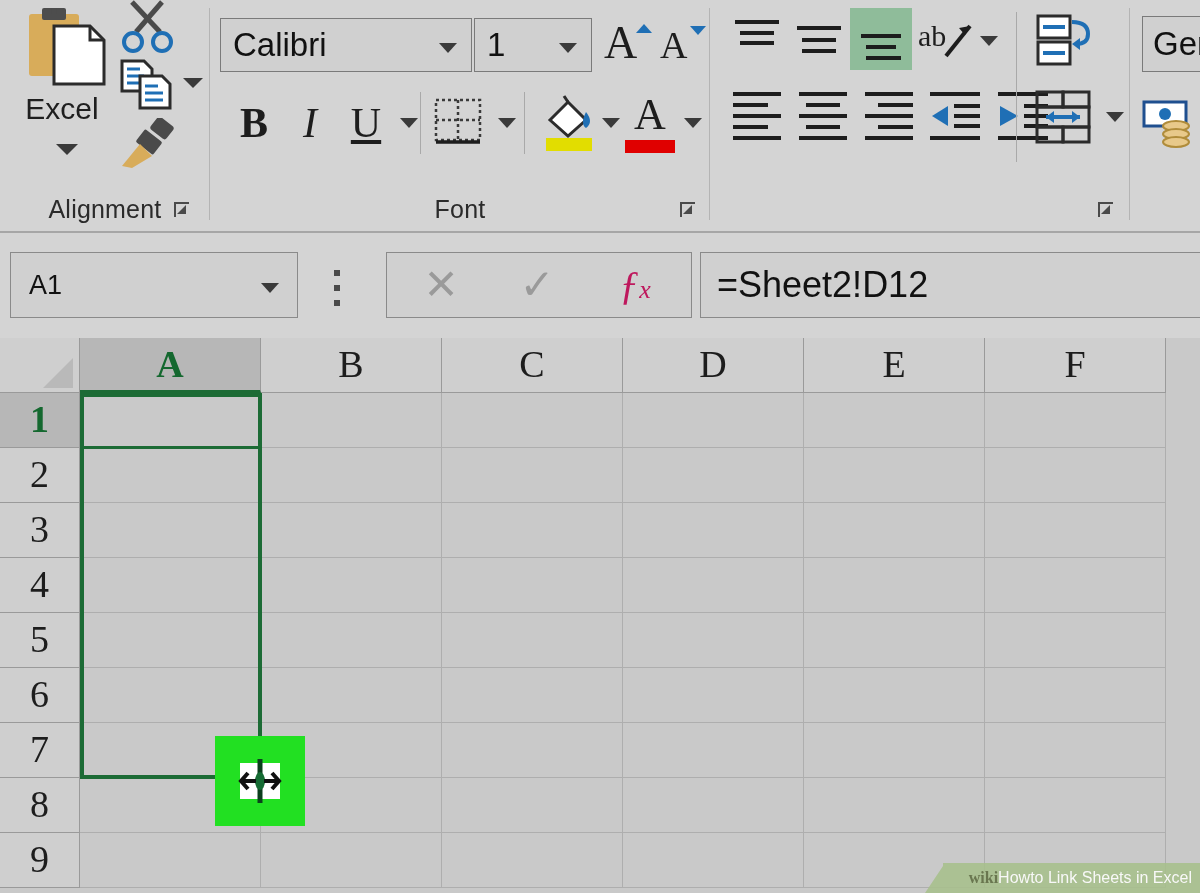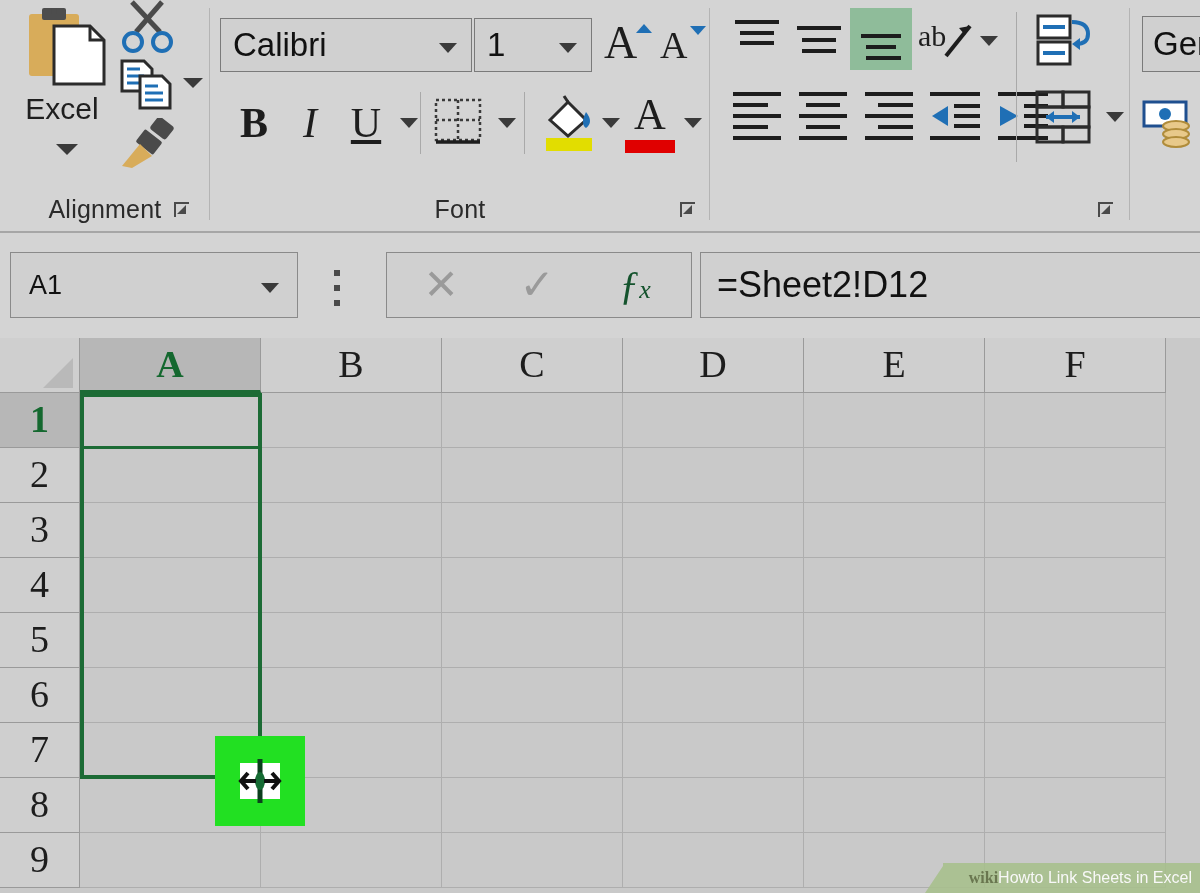--- a/index.html
+++ b/index.html
@@ -142,21 +142,21 @@
   .namebox-caret { position: absolute; right: 18px; top: 30px; }
   .dots { position: absolute; left: 334px; top: 270px; width: 8px; height: 46px; }
   .dots i { display: block; width: 6px; height: 6px; background: #4a4a4a; margin-bottom: 9px; }
   .fbtnbar {
     position: absolute; left: 386px; top: 18px; width: 306px; height: 66px;
     background: #d0d0d0; border: 1px solid #8a8a8a;
   }
   .fb-x, .fb-check, .fb-fx { position: absolute; top: 0; height: 64px; line-height: 64px; text-align: center; cursor: pointer; }
   .fb-x { left: 6px; width: 96px; font-size: 42px; color: #9a9a9a; }
   .fb-check { left: 102px; width: 96px; font-size: 42px; color: #9a9a9a; }
-  .fb-fx { left: 198px; width: 100px; font-size: 40px; color: #14532d; font-family: "Liberation Serif", serif; font-style: italic; }
+  .fb-fx { left: 198px; width: 100px; font-size: 40px; color: #be185d; font-family: "Liberation Serif", serif; font-style: italic; }
   .formula-input {
     position: absolute; left: 700px; top: 18px; width: 520px; height: 66px;
     background: #d0d0d0; border: 1px solid #8a8a8a;
     display: flex; align-items: center; cursor: text;
   }
   .formula-input .val { padding-left: 16px; font-size: 36px; color: #111; }
 
   
   .gridarea { position: absolute; left: 0; top: 338px; width: 1200px; height: 555px; background: #c9c9c9; overflow: hidden; }
   .corner {

